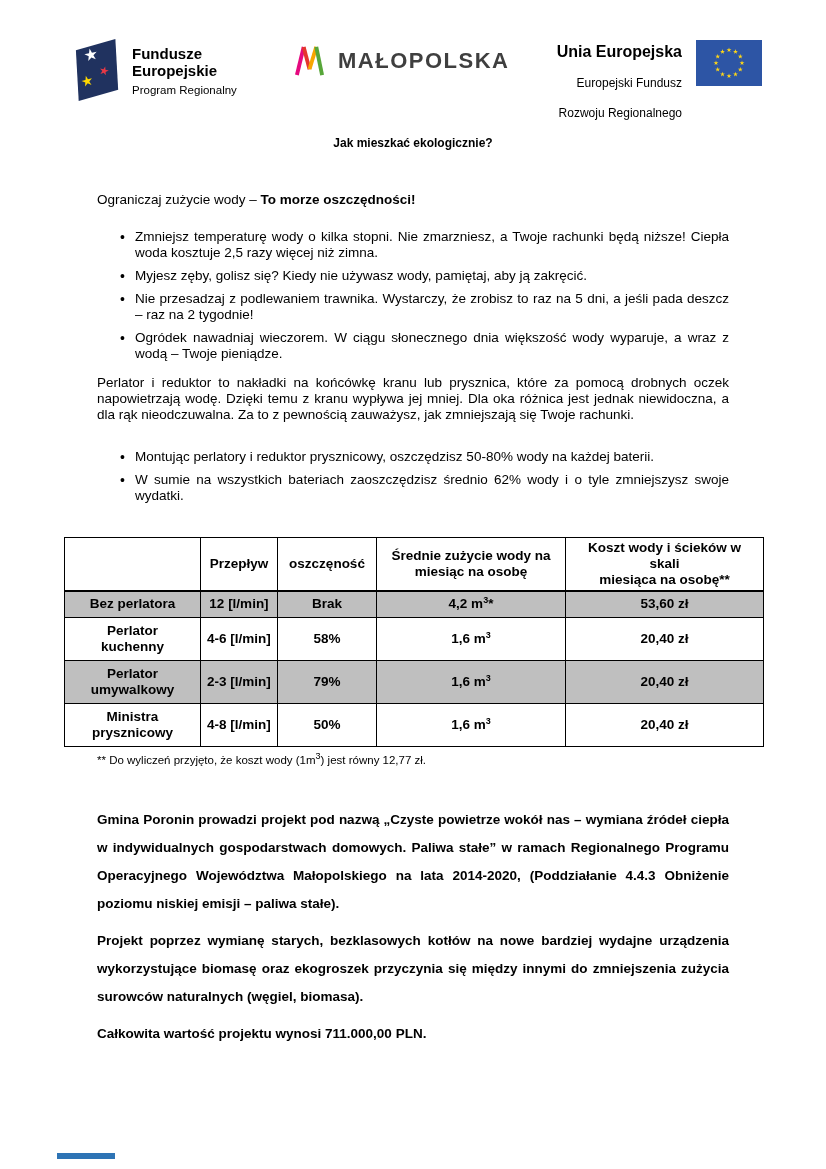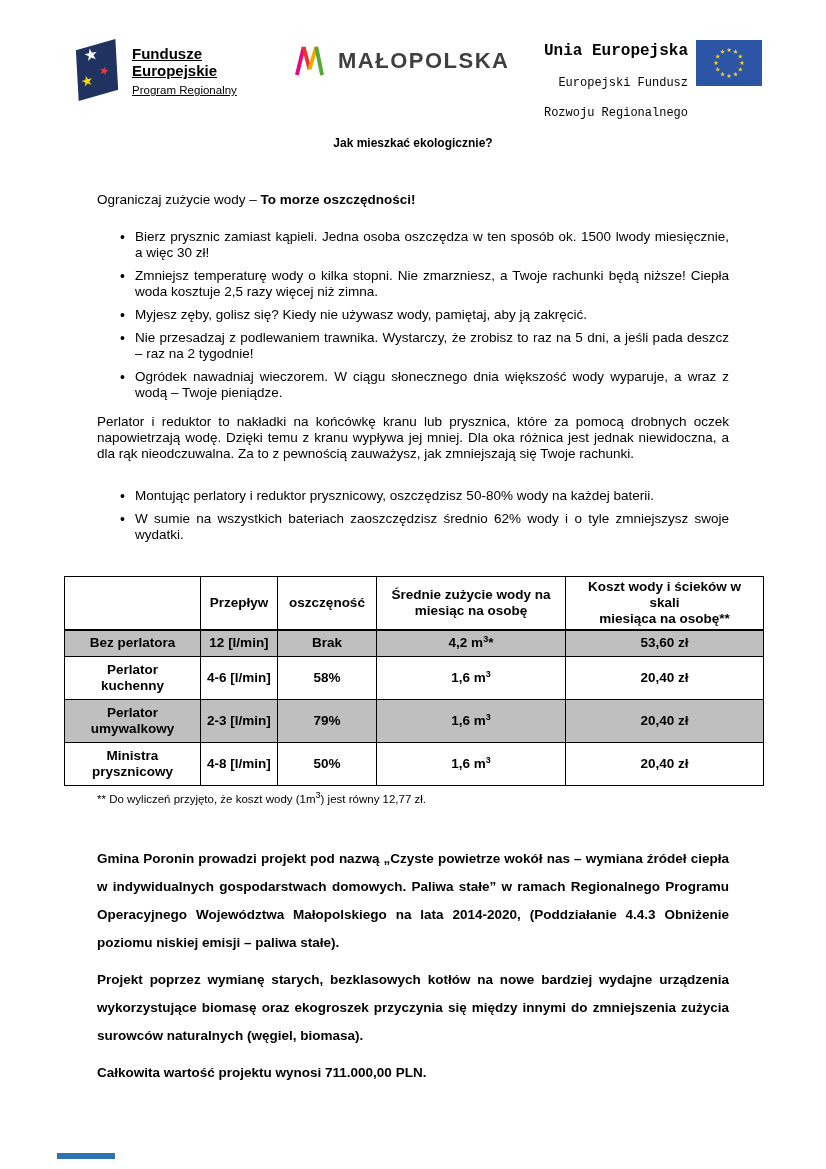--- a/index.html
+++ b/index.html
@@ -5,29 +5,29 @@
   * { margin:0; padding:0; box-sizing:border-box; }
   html,body { background:#888; }
   .page {
     position:relative; width:826px; height:1169px; margin:0 auto;
     background:#ffffff; color:#000;
     font-family:"Liberation Sans", sans-serif; font-size:13.5px;
     overflow:hidden;
   }
 
   
-  .logo-fe { position:absolute; left:74px; top:37px; display:flex; gap:11px;text-decoration:underline; }
+  .logo-fe { position:absolute; left:74px; top:37px; display:flex; gap:11px; }
   .logo-fe .txt { padding-top:8px; }
   .logo-fe .t1 { font-weight:bold; font-size:15px; line-height:17px; }
   .logo-fe .t2 { font-size:11.5px; margin-top:5px; }
 
   .logo-mal { position:absolute; left:294px; top:44px; display:flex; align-items:center; gap:13px; }
   .logo-mal .word { font-size:22px; font-weight:bold; letter-spacing:1.5px; color:#3f3f3f; }
 
-  .logo-eu { position:absolute; right:64px; top:40px; display:flex; gap:8px; align-items:flex-start;font-family:Liberation Mono, monospace; }
+  .logo-eu { position:absolute; right:64px; top:40px; display:flex; gap:14px; align-items:flex-start; }
   .logo-eu .txt { text-align:right; padding-top:2px; }
   .logo-eu .t1 { font-weight:bold; font-size:16px; line-height:19px; }
   .logo-eu .t2 { font-size:12px; line-height:16px; margin-top:14px; }
 
   
   .content { position:absolute; left:97px; top:136px; width:632px; }
 
   h1.doc-title { font-size:12px; font-weight:bold; text-align:center; margin-bottom:42px; }
 
   p.intro { line-height:16px; margin-bottom:21px; }
@@ -121,21 +121,20 @@
     </svg>
   </div>
 
   <div class="content">
 
     <h1 class="doc-title">Jak mieszkać ekologicznie?</h1>
 
     <p class="intro"><span>Ograniczaj zużycie wody – </span><strong>To morze oszczędności!</strong></p>
 
     <div class="tips">
-      <div class="tip">Bierz prysznic zamiast kąpieli. Jedna osoba oszczędza w ten sposób ok. 1500 lwody miesięcznie, a więc 30 zł!</div>
       <div class="tip">Zmniejsz temperaturę wody o kilka stopni. Nie zmarzniesz, a Twoje rachunki będą niższe! Ciepła woda kosztuje 2,5 razy więcej niż zimna.</div>
       <div class="tip">Myjesz zęby, golisz się? Kiedy nie używasz wody, pamiętaj, aby ją zakręcić.</div>
       <div class="tip">Nie przesadzaj z podlewaniem trawnika. Wystarczy, że zrobisz to raz na 5 dni, a jeśli pada deszcz – raz na 2 tygodnie!</div>
       <div class="tip">Ogródek nawadniaj wieczorem. W ciągu słonecznego dnia większość wody wyparuje, a wraz z wodą – Twoje pieniądze.</div>
     </div>
 
     <p class="body-par">Perlator i reduktor to nakładki na końcówkę kranu lub prysznica, które za pomocą drobnych oczek napowietrzają wodę. Dzięki temu z kranu wypływa jej mniej. Dla oka różnica jest jednak niewidoczna, a dla rąk nieodczuwalna. Za to z pewnością zauważysz, jak zmniejszają się Twoje rachunki.</p>
 
     <div class="tips second">
       <div class="tip">Montując perlatory i reduktor prysznicowy, oszczędzisz 50-80% wody na każdej baterii.</div>

